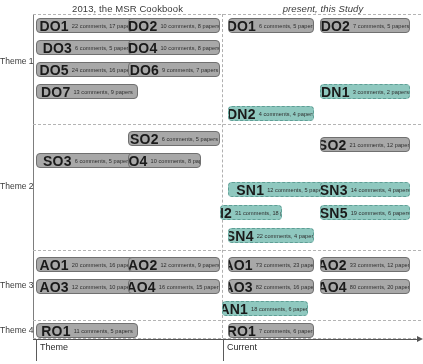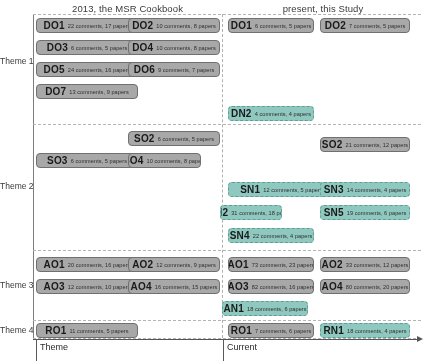--- a/index.html
+++ b/index.html
@@ -17,21 +17,21 @@
   
   .col-title {
     position: absolute;
     font-size: 9.5px;
     color: #3a3a3a;
     text-align: center;
     letter-spacing: .1px;
     white-space: nowrap;
   }
   #title-past    { left: 35px;  top: 3px;  width: 185px; }
-  #title-current { left: 225px; top: 3px;  width: 196px; }
+  #title-current { left: 225px; top: 3px;  width: 196px; font-style: italic; }
 
   
   .hline {
     position: absolute;
     left: 33px; right: 2px;
     border-top: 1px dashed #b4b4b4;
     height: 0;
   }
   .vline-dashed {
     position: absolute;
@@ -74,21 +74,21 @@
   }
   .box.old {
     background: #a8a8a8;
     border: 1px solid #707070;
   }
   .box.new {
     background: #8fc8bf;
     border: 1px dashed #5f9e95;
   }
   .box .code {
-    font-size: 10px;
+    font-size: 14px;
     font-weight: bold;
     color: #1a1a1a;
     letter-spacing: .2px;
   }
   .box .meta {
     font-size: 5.6px;
     color: #2e2e2e;
     letter-spacing: .05px;
   }
 
@@ -179,20 +179,24 @@
   </div>
 
   <div class="box old" style="left:228px; top:18px; width:86px">
     <span class="code">DO1</span>
     <span class="meta">6 comments, 5 papers</span>
   </div>
   <div class="box old" style="left:320px; top:18px; width:90px">
     <span class="code">DO2</span>
     <span class="meta">7 comments, 5 papers</span>
   </div>
+  <div class="box new" style="left:320px; top:84px; width:90px">
+    <span class="code">DN1</span>
+    <span class="meta">3 comments, 2 papers</span>
+  </div>
   <div class="box new" style="left:228px; top:106px; width:86px">
     <span class="code">DN2</span>
     <span class="meta">4 comments, 4 papers</span>
   </div>
 
   <div class="box old" style="left:128px; top:131px; width:92px">
     <span class="code">SO2</span>
     <span class="meta">6 comments, 5 papers</span>
   </div>
   <div class="box old" style="left:36px;  top:153px; width:102px">
@@ -267,24 +271,20 @@
     <span class="meta">18 comments, 6 papers</span>
   </div>
 
   <div class="box old" style="left:36px;  top:323px; width:102px">
     <span class="code">RO1</span>
     <span class="meta">11 comments, 5 papers</span>
   </div>
   <div class="box old" style="left:228px; top:323px; width:86px">
     <span class="code">RO1</span>
     <span class="meta">7 comments, 6 papers</span>
-  </div>
-  <div class="box new" style="left:320px; top:323px; width:90px">
-    <span class="code">RN1</span>
-    <span class="meta">18 comments, 4 papers</span>
   </div>
 
   <div id="axis"></div>
   <div id="axis-arrow"></div>
   <div class="axis-tick" style="left:36px"></div>
   <div class="axis-tick" style="left:223px"></div>
   <div class="axis-label" style="left:40px">Theme</div>
   <div class="axis-label" style="left:227px">Current</div>
 
 </div>

